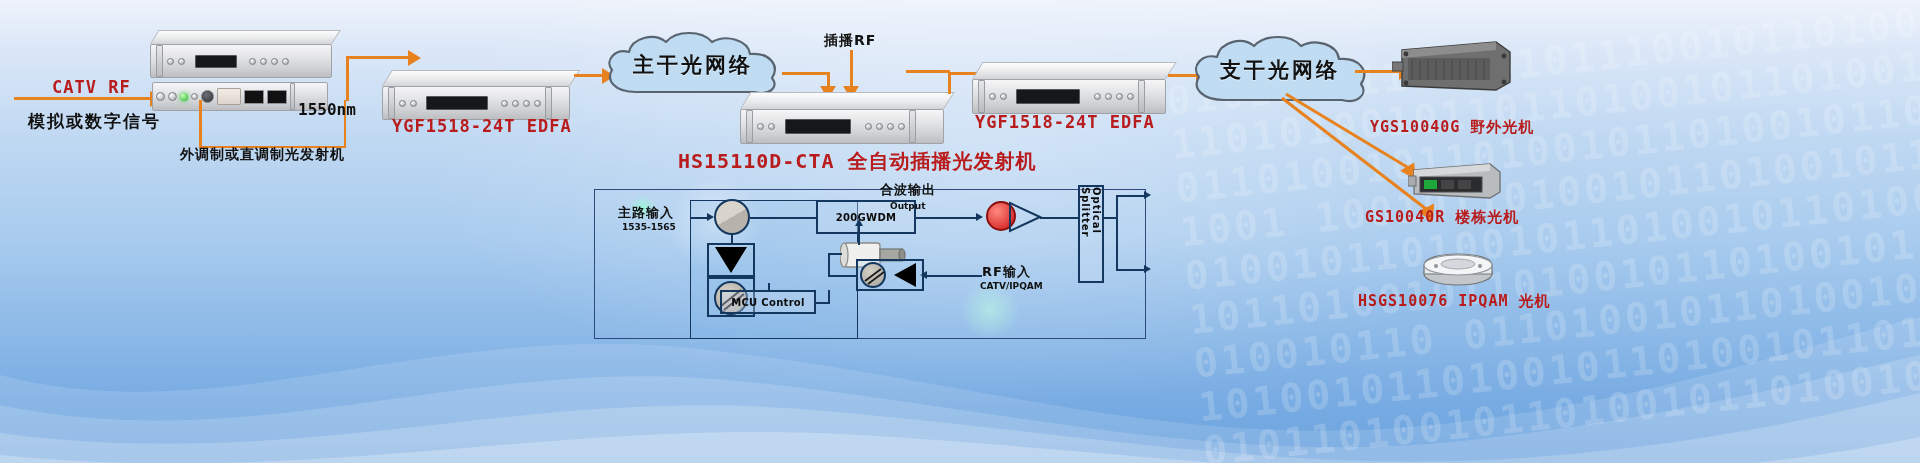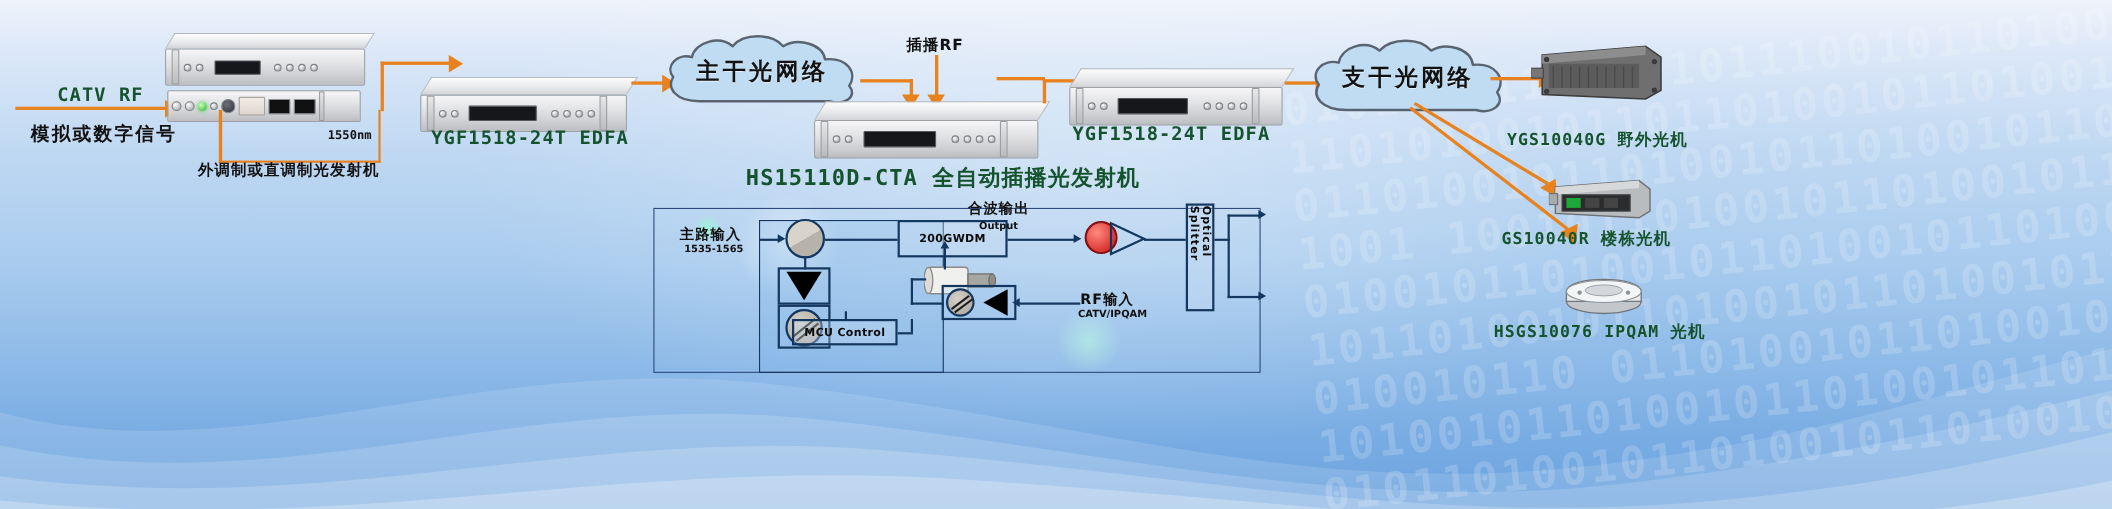--- a/index.html
+++ b/index.html
@@ -24,21 +24,21 @@
   .glow-a { position:absolute; left:668px; top:176px; width:96px; height:96px; border-radius:50%;
             background:radial-gradient(circle, rgba(255,255,255,0.45) 0%, rgba(255,255,255,0) 70%); }
   .glow-b { position:absolute; left:960px; top:280px; width:60px; height:60px; border-radius:50%;
             background:radial-gradient(circle, rgba(190,255,225,0.55) 0%, rgba(190,255,225,0) 70%); }
   .glow-c { position:absolute; left:630px; top:195px; width:26px; height:26px; border-radius:50%;
             background:radial-gradient(circle, rgba(150,255,210,0.75) 0%, rgba(150,255,210,0) 72%); }
 
   
   .lbl-en {
     position:absolute; font-family:"DejaVu Sans Mono", monospace;
-    font-size:15px; font-weight:bold; color:#14532d; white-space:nowrap; letter-spacing:1px;
+    font-size:15px; font-weight:bold; color:#b91c1c; white-space:nowrap; letter-spacing:1px;
   }
   .lbl-cn {
     position:absolute; font-family:"DejaVu Sans", sans-serif;
     font-size:16px; font-weight:bold; color:#121212; white-space:nowrap; letter-spacing:2px;
   }
   .lbl-sm {
     position:absolute; font-family:"DejaVu Sans Mono", monospace;
     font-size:11px; font-weight:bold; color:#111; white-space:nowrap;
   }
 
@@ -154,21 +154,21 @@
     <div class="knob" style="width:13px;height:13px;background:radial-gradient(circle at 40% 35%,#6d7077,#2d3036);"></div>
     <div class="panel-strip" style="width:24px;height:17px;"></div>
     <div class="port" style="width:20px;height:14px;"></div>
     <div class="port" style="width:20px;height:14px;"></div>
     <div class="ear" style="width:5px;"></div>
   </div>
 </div>
 
 <div class="arrow-v" style="left:199px; top:100px; height:48px;"></div>
 <div class="orange-box" style="left:199px; top:100px; width:147px; height:48px;"></div>
-<div class="lbl-sm" style="left:298px; top:116px; font-size:11px;">1550nm</div>
+<div class="lbl-sm" style="left:298px; top:100px; font-size:16px;">1550nm</div>
 <div class="lbl-cn" style="left:180px; top:146px; font-size:14px; letter-spacing:1px;">外调制或直调制光发射机</div>
 
 <div class="arrow-h" style="left:346px; top:56px; width:64px;"></div>
 <div class="arrow-v" style="left:346px; top:56px; height:45px;"></div>
 <div class="arrow-head-r" style="left:408px; top:50px;"></div>
 
 <div class="device" style="left:382px; top:70px; width:188px; height:50px;">
   <div class="dev-top" style="height:16px;"></div>
   <div class="dev-face" style="top:16px; height:34px;">
     <div class="ear"></div>

